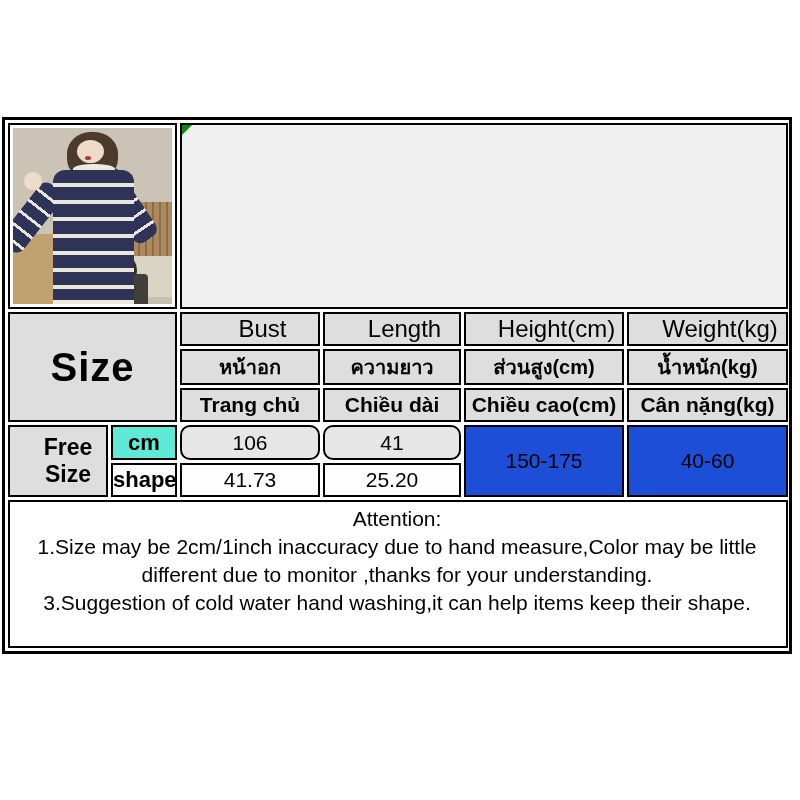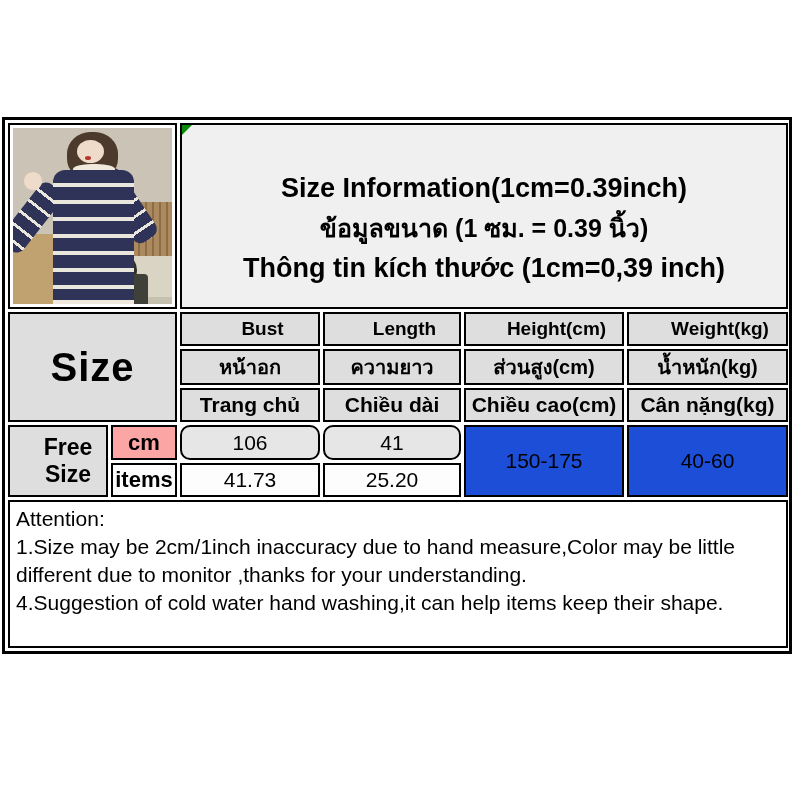--- a/index.html
+++ b/index.html
@@ -12,33 +12,33 @@
     position:absolute;left:2px;top:117px;width:790px;
     border:3px solid #000;background:#fff;box-sizing:border-box;
   }
   table.size-table{
     width:100%;border-collapse:separate;border-spacing:3px;table-layout:fixed;
   }
   td{
     border:2px solid #000;text-align:center;vertical-align:middle;
     padding:0;overflow:hidden;box-sizing:border-box;
   }
-  td.hdr{background:#dedede;font-weight:bold;font-size:19px;padding-left:25px;}
+  td.hdr{background:#dedede;font-weight:normal;font-size:24px;padding-left:25px;}
   td.hdr-th{background:#dedede;font-weight:bold;font-size:20px;}
   td.hdr-vi{background:#dedede;font-weight:bold;font-size:21px;}
   td.panel{background:#f0f0f0;}
   td.val-cm{background:#e6e6e6;font-size:21px;border-radius:10px;}
   td.val-inch{background:#fdfdfd;font-size:21px;}
   td.val-merged{background:#1d4ed8;font-size:21px;}
   td.size-cell{background:#dedede;font-weight:bold;font-size:40px;letter-spacing:1px;margin-top:31px;}
   td.freesize-cell{background:#dedede;font-weight:bold;font-size:23px;padding-left:20px;}
-  td.unit-cm{background:#fca5a5;font-weight:bold;font-size:22px;}
+  td.unit-cm{background:#5eead4;font-weight:bold;font-size:22px;}
   td.unit-inch{background:#fdfdfd;font-weight:bold;font-size:22px;}
   td.attention-cell{
-    background:#ffffff;text-align:left;vertical-align:top;
+    background:#ffffff;text-align:center;vertical-align:top;
     padding:3px 8px 6px 6px;font-size:21px;line-height:28px;height:148px;
   }
   .title-cell{position:relative;}
   .title-line1,.title-line3{font-weight:bold;font-size:27px;line-height:40px;}
   .title-line2{font-weight:bold;font-size:25px;line-height:40px;}
   .title-wrap{padding-top:24px;}
   .comment-triangle{
     position:absolute;top:0;left:0;width:0;height:0;
     border-top:10px solid #0a8a0a;border-right:10px solid transparent;
   }
@@ -97,25 +97,20 @@
           <div class="ph-arm-r"></div>
           <div class="ph-hair"></div>
           <div class="ph-face"></div>
           <div class="ph-lips"></div>
           <div class="ph-collar"></div>
           <div class="ph-torso"></div>
         </div>
       </td>
       <td class="panel title-cell" colspan="4">
         <span class="comment-triangle"></span>
-        <div class="title-wrap">
-          <div class="title-line1">Size Information(1cm=0.39inch)</div>
-          <div class="title-line2">ข้อมูลขนาด (1 ซม. = 0.39 นิ้ว)</div>
-          <div class="title-line3">Thông tin kích thước (1cm=0,39 inch)</div>
-        </div>
       </td>
     </tr>
 
     <tr>
       <td class="size-cell" colspan="2" rowspan="3">Size</td>
       <td class="hdr" style="height:34px">Bust</td>
       <td class="hdr">Length</td>
       <td class="hdr">Height(cm)</td>
       <td class="hdr">Weight(kg)</td>
     </tr>
@@ -137,27 +132,27 @@
     <tr>
       <td class="freesize-cell" rowspan="2">Free Size</td>
       <td class="unit-cm" style="height:35px">cm</td>
       <td class="val-cm">106</td>
       <td class="val-cm">41</td>
       <td class="val-merged" rowspan="2">150-175</td>
       <td class="val-merged" rowspan="2">40-60</td>
     </tr>
 
     <tr>
-      <td class="unit-inch" style="height:34px">items</td>
+      <td class="unit-inch" style="height:34px">shape</td>
       <td class="val-inch">41.73</td>
       <td class="val-inch">25.20</td>
     </tr>
 
     <tr>
       <td class="attention-cell" colspan="6">
         <div>Attention:</div>
         <div>1.Size may be 2cm/1inch inaccuracy due to hand measure,Color may be little different due to monitor ,thanks for your understanding.</div>
-        <div>4.Suggestion of cold water hand washing,it can help items keep their shape.</div>
+        <div>3.Suggestion of cold water hand washing,it can help items keep their shape.</div>
       </td>
     </tr>
   </tbody>
     </table>
 </div>
 
 </body></html>

